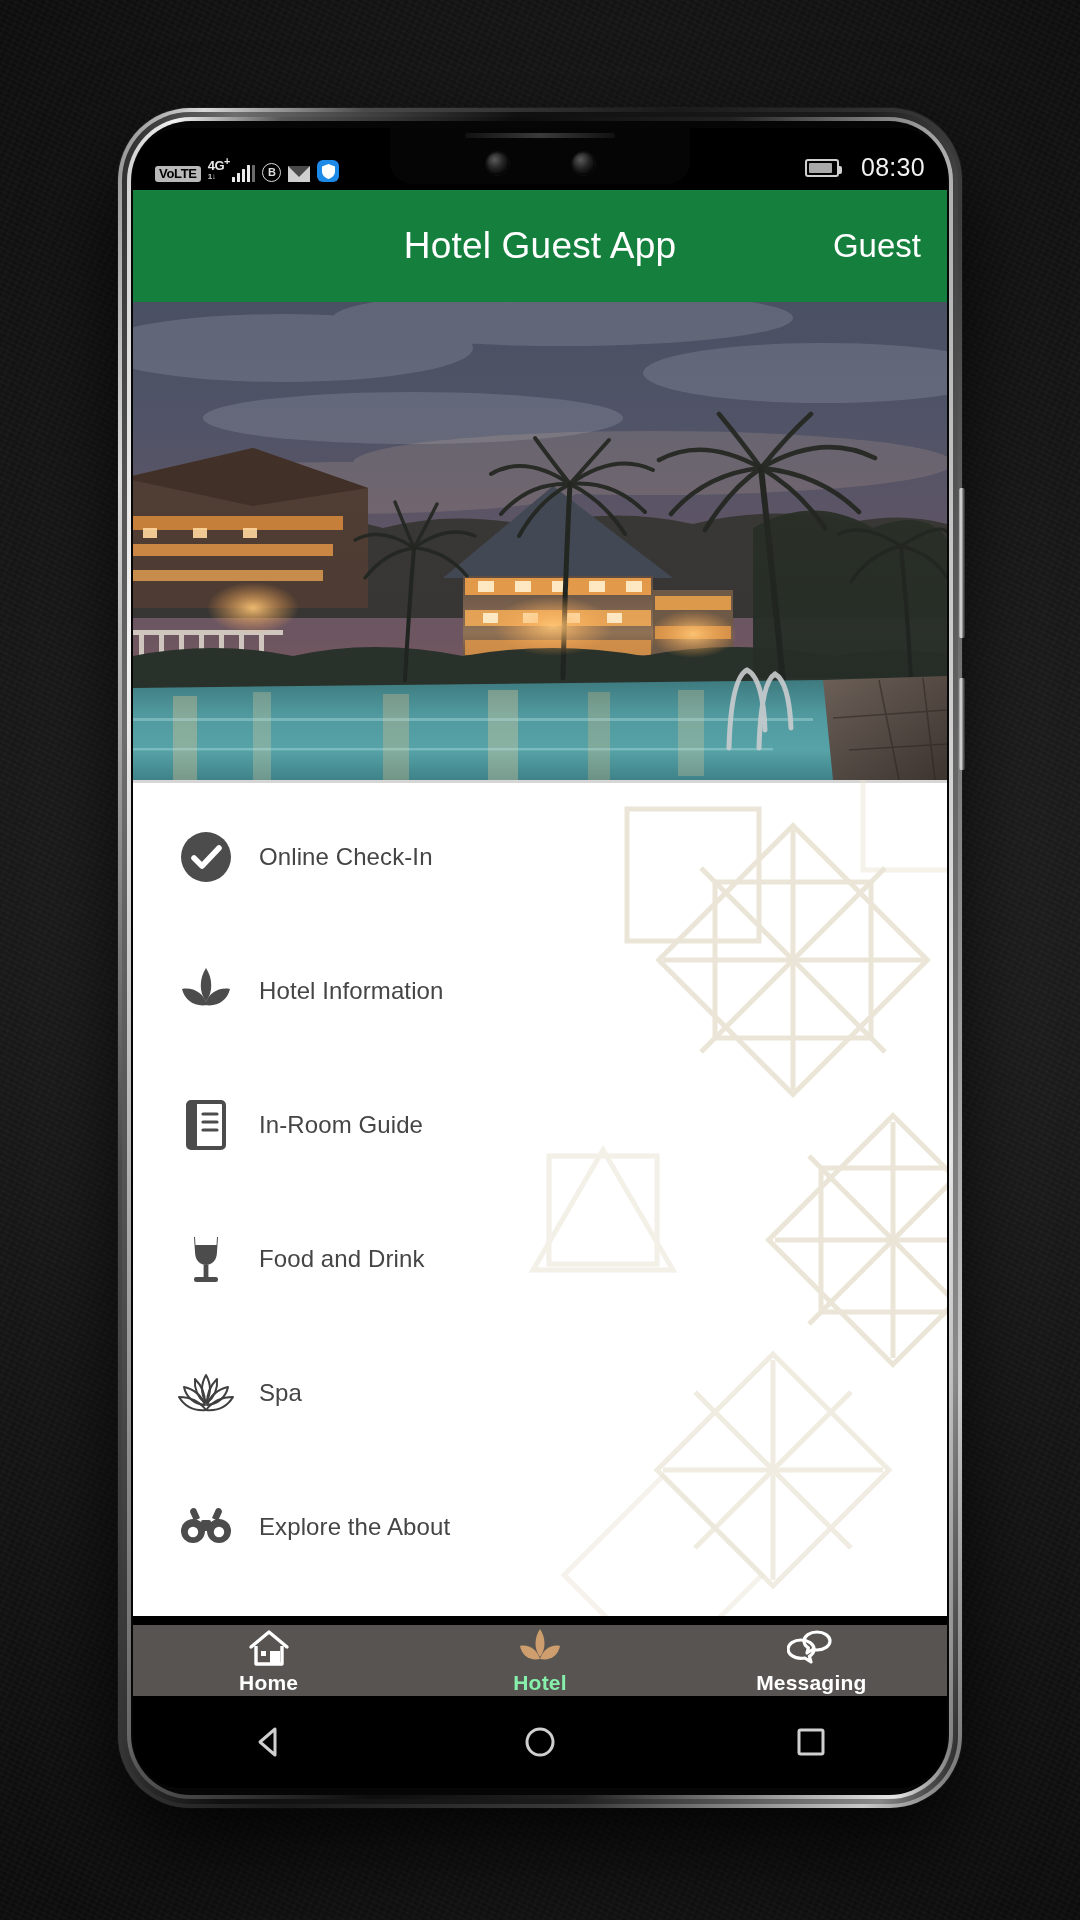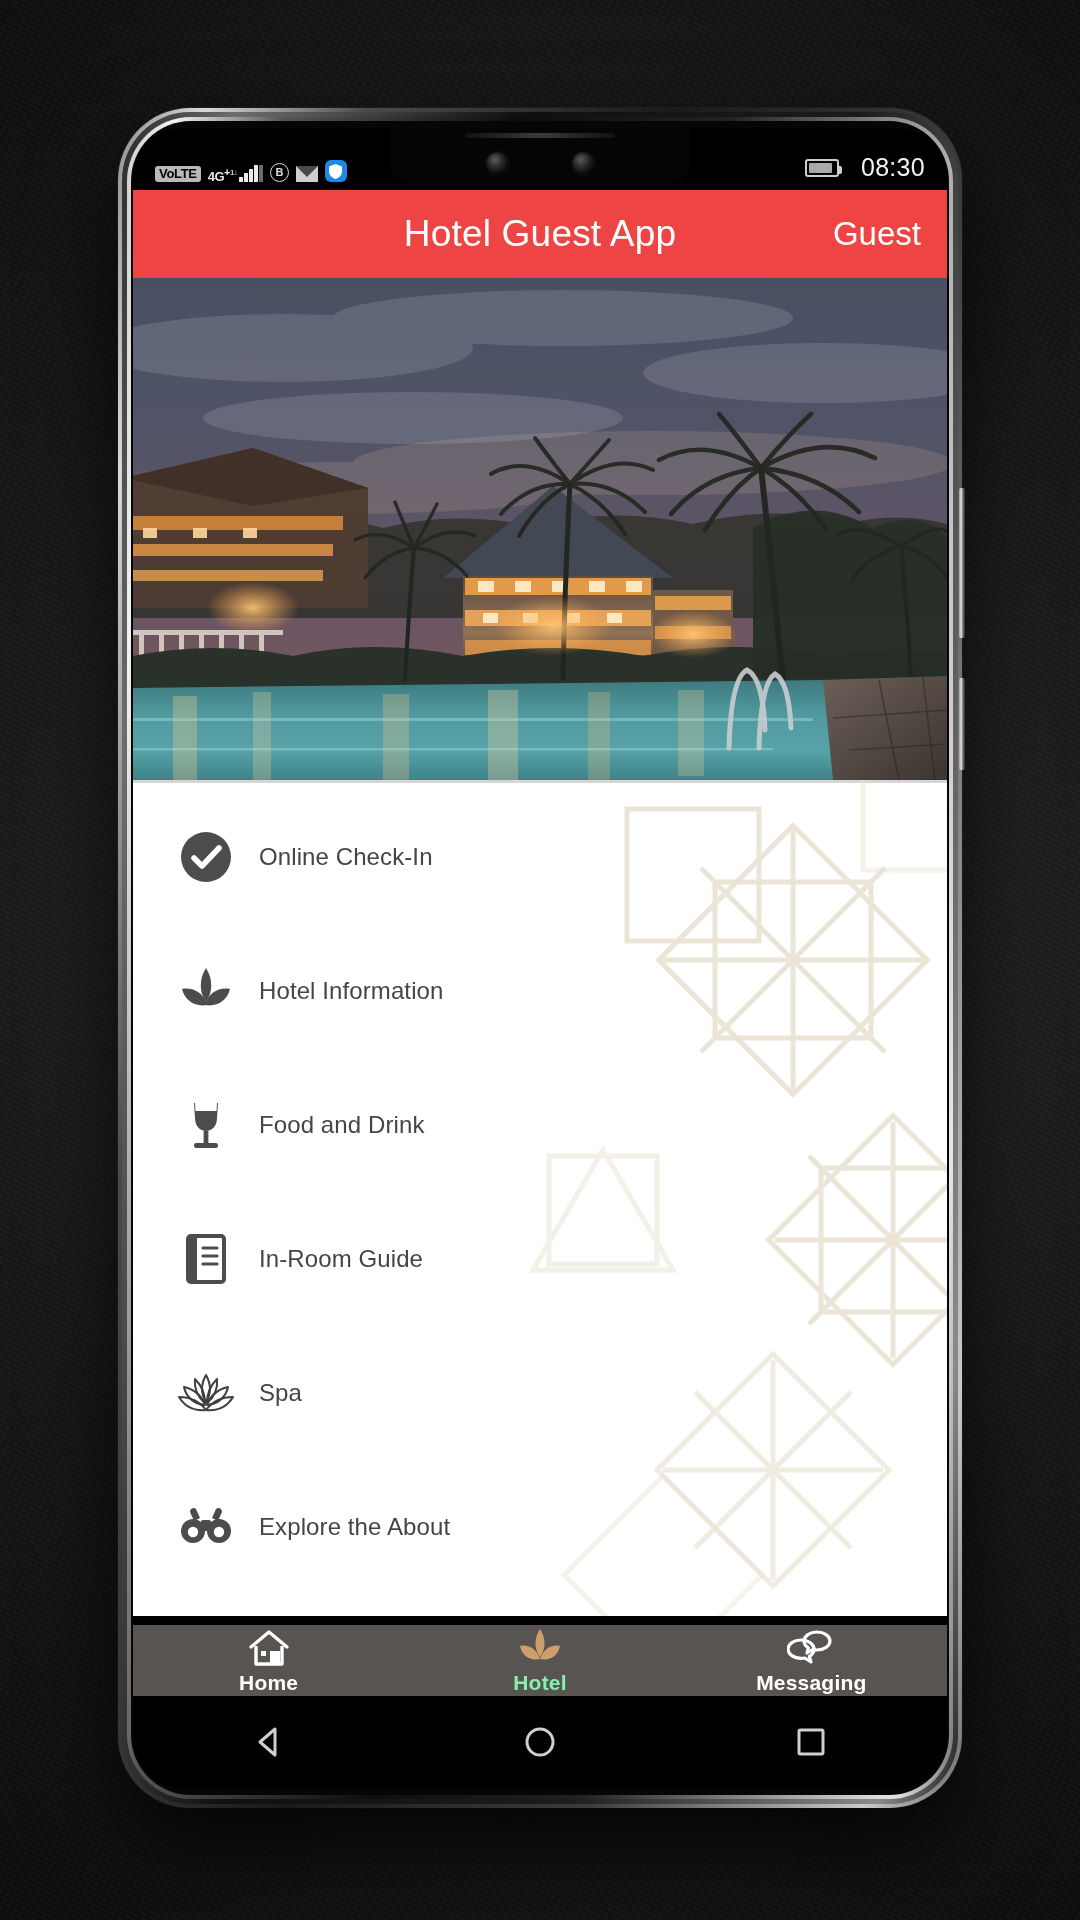--- a/index.html
+++ b/index.html
@@ -68,21 +68,21 @@
     display:flex; align-items:flex-end; justify-content:space-between;
     padding:0 22px 8px 22px; z-index:8;
   }
   #status-left{ display:flex; align-items:flex-end; gap:7px;text-align:center; }
   #volte{
     background:#b9b9b9; color:#000; font-size:13px; font-weight:bold;
     border-radius:3px; padding:1px 4px; letter-spacing:-.3px; line-height:14px;
   }
   #net{ display:flex; align-items:flex-end; gap:2px; }
   #netlabel{ color:#e8e8e8; font-size:13px; line-height:11px; font-weight:600;
-    display:flex; flex-direction:row; align-items:flex-start; }
+    display:flex; flex-direction:column; align-items:flex-start; }
   #netlabel .g{ letter-spacing:-.5px; }
   #netlabel .sub{ font-size:8px; letter-spacing:-.5px; color:#d0d0d0; }
   .bars{ display:flex; align-items:flex-end; gap:1.5px; height:17px; }
   .bars i{ display:block; width:3.5px; background:#ececec; border-radius:.5px; }
   .bars i.dim{ background:#6a6a6a; }
   .circ-b{ width:19px; height:19px; border-radius:50%; border:1.6px solid #dcdcdc;
     color:#dcdcdc; font-size:11px; font-weight:bold; display:flex;
     align-items:center; justify-content:center; line-height:1; }
   .envelope{ width:22px; height:16px; background:#cfcfcf; position:relative; }
   .envelope::after{ content:""; position:absolute; left:0; top:0; width:0; height:0;
@@ -92,22 +92,22 @@
     display:flex; align-items:center; justify-content:center; }
   #status-right{ display:flex; align-items:center; gap:22px; }
   .battery{ width:34px; height:18px; border:2px solid #cfcfcf; border-radius:3px;
     position:relative; padding:2px; }
   .battery::after{ content:""; position:absolute; right:-5px; top:5px;
     width:3px; height:8px; background:#cfcfcf; border-radius:0 2px 2px 0; }
   .battery i{ display:block; height:100%; width:88%; background:#a9a9a9; border-radius:1px; }
   #clock{ color:#f2f2f2; font-size:25px; letter-spacing:.3px; }
   
   #appbar{
-    position:absolute; top:62px; left:0; right:0; height:88px;
-    background:#ef4444; display:flex; align-items:center; z-index:7;
+    position:absolute; top:62px; left:0; right:0; height:112px;
+    background:#15803d; display:flex; align-items:center; z-index:7;
   }
   #apptitle{
     position:absolute; left:0; right:0; text-align:center;
     color:#ffffff; font-size:37px; font-weight:400; letter-spacing:.2px;
   }
   #aboutbtn{
     position:absolute; right:26px; color:#ffffff; font-size:33px; font-weight:400;
   }
   
   #hero{
@@ -453,42 +453,42 @@
               <path d="M53 27 C42 25 31 31 28 43 C40 45 50 39 53 27 Z"></path>
             </g>
           </svg>
         </span>
         <span class="lbl">Hotel Information</span>
       </div>
 
       <div class="item">
         <span class="ico">
           <svg width="58" height="58" viewBox="0 0 58 58">
-            <path d="M17 7 H41 L40 22 C40 30 35 35 29 35 C23 35 18 30 18 22 Z" fill="#4c4c4c"></path>
-            <path d="M18 7 H40 L39.5 15 H18.5 Z" fill="#ffffff"></path>
-            <rect x="26.6" y="35" width="4.8" height="13" fill="#4c4c4c"></rect>
-            <rect x="17" y="47" width="24" height="5" rx="2.2" fill="#4c4c4c"></rect>
-          </svg>
-        </span>
-        <span class="lbl">Food and Drink</span>
-      </div>
-
-      <div class="item">
-        <span class="ico">
-          <svg width="58" height="58" viewBox="0 0 58 58">
             <rect x="11" y="6" width="36" height="46" rx="3" fill="none" stroke="#4c4c4c" stroke-width="4"></rect>
             <rect x="11" y="6" width="9" height="46" rx="3" fill="#4c4c4c"></rect>
             <g stroke="#4c4c4c" stroke-width="3.2" stroke-linecap="round">
               <path d="M26 18 H40"></path>
                 <path d="M26 26 H40"></path>
                 <path d="M26 34 H40"></path>
             </g>
           </svg>
         </span>
         <span class="lbl">In-Room Guide</span>
+      </div>
+
+      <div class="item">
+        <span class="ico">
+          <svg width="58" height="58" viewBox="0 0 58 58">
+            <path d="M17 7 H41 L40 22 C40 30 35 35 29 35 C23 35 18 30 18 22 Z" fill="#4c4c4c"></path>
+            <path d="M18 7 H40 L39.5 15 H18.5 Z" fill="#ffffff"></path>
+            <rect x="26.6" y="35" width="4.8" height="13" fill="#4c4c4c"></rect>
+            <rect x="17" y="47" width="24" height="5" rx="2.2" fill="#4c4c4c"></rect>
+          </svg>
+        </span>
+        <span class="lbl">Food and Drink</span>
       </div>
 
       <div class="item">
         <span class="ico">
           <svg width="62" height="62" viewBox="0 0 62 62">
             <g fill="none" stroke="#3f3f3f" stroke-width="2" stroke-linejoin="round">
               <path d="M31 13 C26 22 26 32 31 40 C36 32 36 22 31 13 Z"></path>
               <path d="M20 17 C19 27 23 35 30 41 C30 32 26 23 20 17 Z"></path>
               <path d="M42 17 C43 27 39 35 32 41 C32 32 36 23 42 17 Z"></path>
               <path d="M9 25 C11 35 19 42 30 43 C27 34 19 27 9 25 Z"></path>

